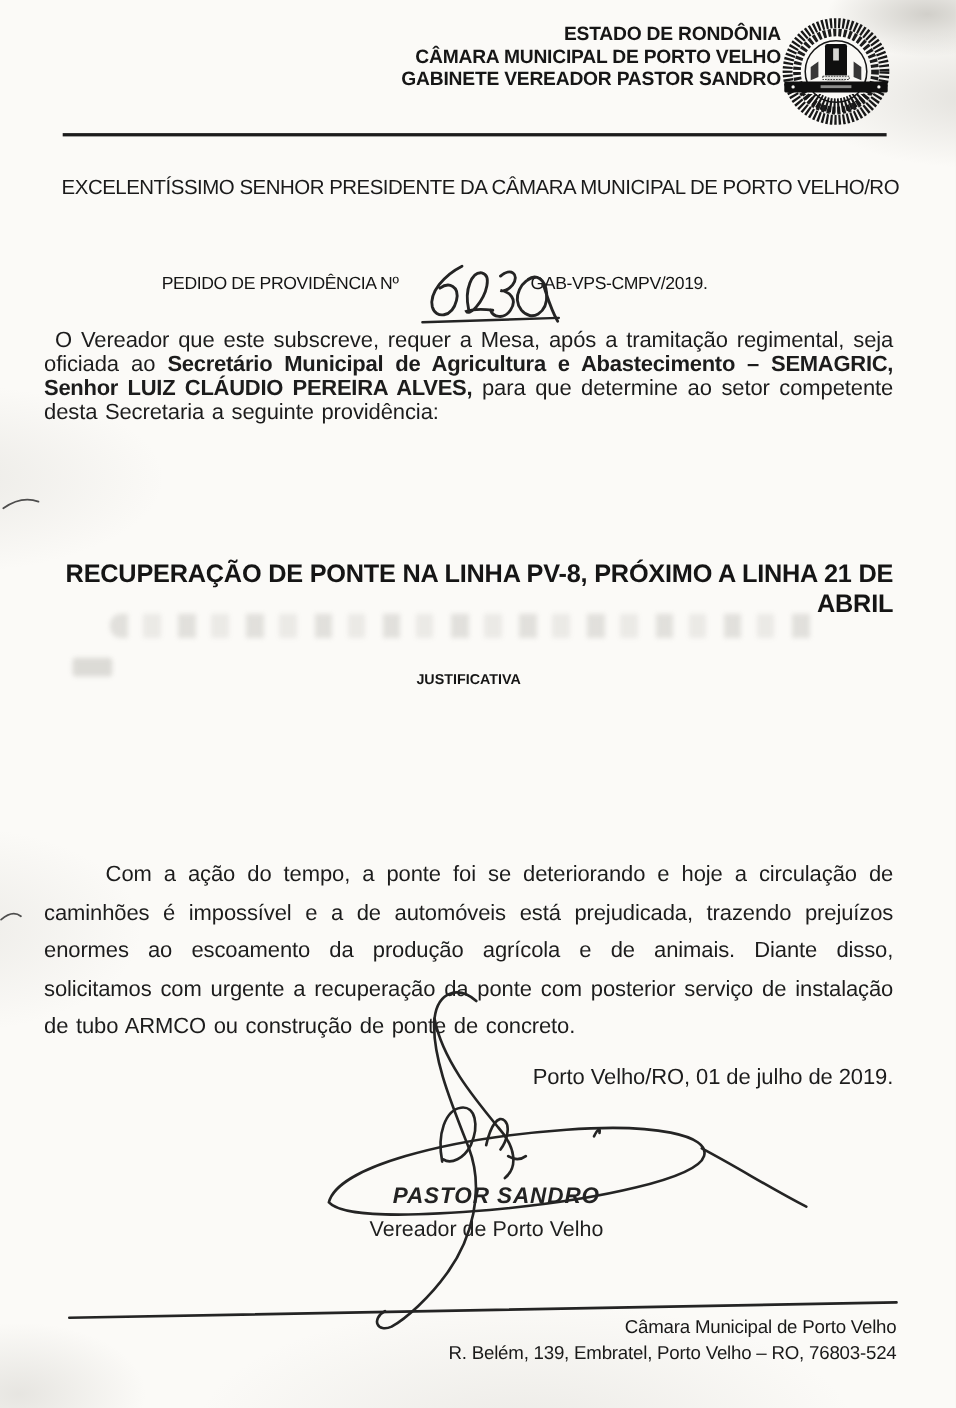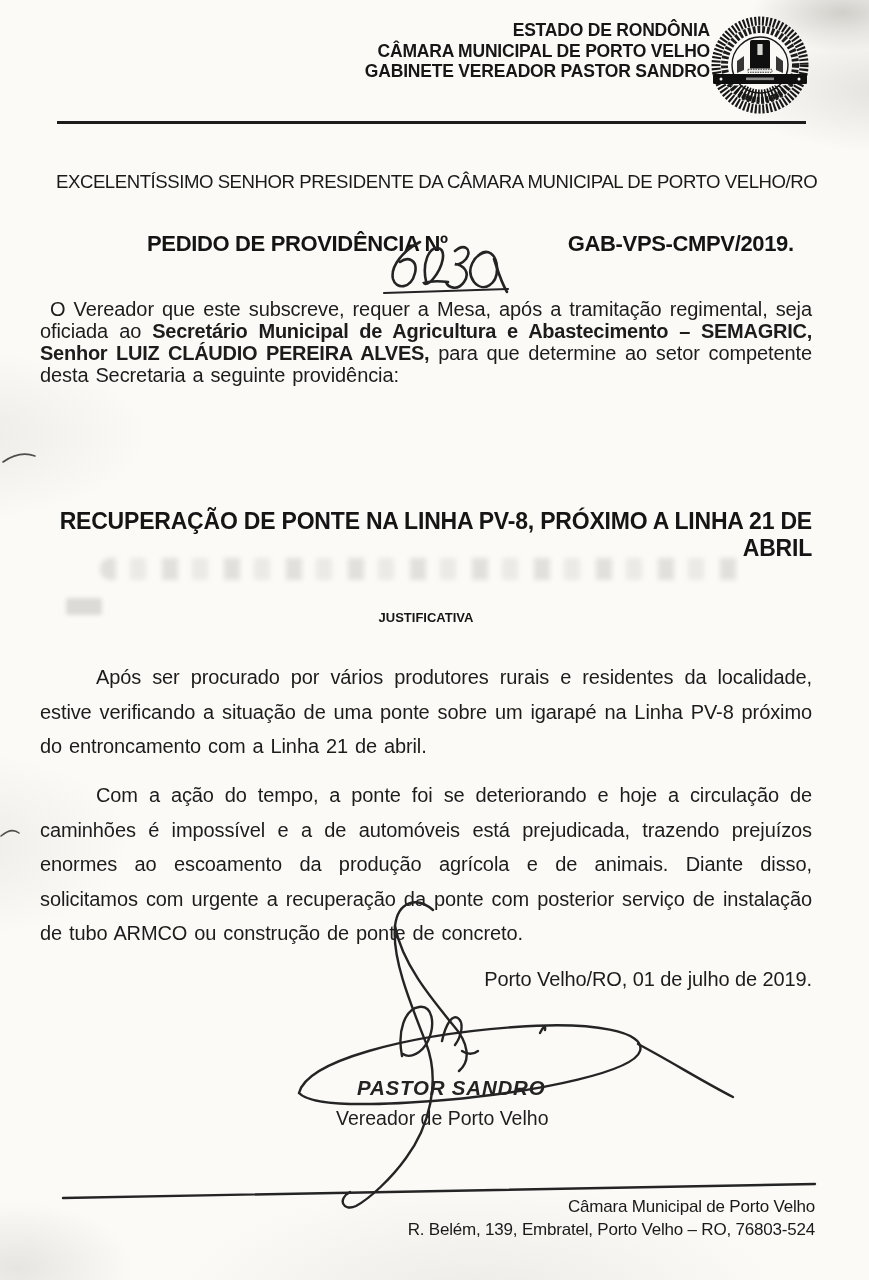--- a/index.html
+++ b/index.html
@@ -18,23 +18,23 @@
       radial-gradient(420px 170px at 55% 102%, rgba(182,179,171,.22), transparent 72%),
       radial-gradient(160px 90px at 2% 99%, rgba(170,167,159,.25), transparent 72%),
       #fbfaf7;
   }
   .abs{position:absolute;}
   
   .hdr{top:20px;right:159px;text-align:right;font-weight:bold;font-size:17.5px;line-height:20.5px;letter-spacing:-.2px;color:#161616;}
   .hdr-rule{top:121px;left:57px;width:749px;height:3px;background:#1c1c1c;}
   .seal{top:14px;left:710px;width:100px;height:102px;}
   
-  .addr{top:171px;left:56px;width:770px;font-size:18.6px;letter-spacing:-.45px;white-space:nowrap;color:#1a1a1a;}
+  .addr{top:159px;left:56px;width:770px;font-size:18.6px;letter-spacing:-.45px;white-space:nowrap;color:#1a1a1a;}
   
-  .title-row{top:231px;left:147px;width:640px;font-weight:bold;font-size:22px;letter-spacing:-.35px;white-space:nowrap;color:#141414;}
+  .title-row{top:250px;left:147px;width:640px;font-weight:normal;font-size:16px;letter-spacing:-.35px;white-space:nowrap;color:#141414;}
   .hand-gap{display:inline-block;width:120px;height:1px;}
   
   .body-par{left:40px;width:772px;text-align:justify;font-size:20px;line-height:34.5px;letter-spacing:-.1px;word-spacing:1.5px;color:#1c1c1c;}
   .p-intro{top:298px;text-indent:10px;line-height:22px;}
   .subject{top:508px;left:40px;width:772px;text-align:right;font-weight:bold;font-size:23px;letter-spacing:-.2px;color:#151515;}
   .just-h{top:610px;left:40px;width:772px;text-align:center;font-weight:bold;font-size:13px;color:#151515;}
   .p-just1{top:660px;text-indent:56px;}
   .p-just2{top:778px;text-indent:56px;}
   .date-line{top:968px;left:40px;width:772px;text-align:right;font-size:20px;letter-spacing:-.1px;color:#1c1c1c;}
   
@@ -96,21 +96,20 @@
   <div class="abs body-par p-intro">
     <span>O Vereador que este subscreve, requer a Mesa, após a tramitação regimental, seja oficiada ao </span><b class="run">Secretário Municipal de Agricultura e Abastecimento – SEMAGRIC, Senhor LUIZ CLÁUDIO PEREIRA ALVES,</b><span> para que determine ao setor competente desta Secretaria a seguinte providência:</span>
   </div>
 
   <div class="abs subject">RECUPERAÇÃO DE PONTE NA LINHA PV-8, PRÓXIMO A LINHA 21 DE ABRIL</div>
 
   <div class="abs smudge1"></div>
   <div class="abs smudge2"></div>
 
   <div class="abs just-h">JUSTIFICATIVA</div>
-  <div class="abs body-par p-just1">Após ser procurado por vários produtores rurais e residentes da localidade, estive verificando a situação de uma ponte sobre um igarapé na Linha PV-8 próximo do entroncamento com a Linha 21 de abril.</div>
   <div class="abs body-par p-just2">Com a ação do tempo, a ponte foi se deteriorando e hoje a circulação de caminhões é impossível e a de automóveis está prejudicada, trazendo prejuízos enormes ao escoamento da produção agrícola e de animais. Diante disso, solicitamos com urgente a recuperação da ponte com posterior serviço de instalação de tubo ARMCO ou construção de ponte de concreto.</div>
 
   <div class="abs date-line">Porto Velho/RO, 01 de julho de 2019.</div>
 
   <div class="abs sig-name">PASTOR SANDRO</div>
   <div class="abs sig-role">Vereador de Porto Velho</div>
 
   <div class="abs footer">
     <div>Câmara Municipal de Porto Velho</div>
     <div>R. Belém, 139, Embratel, Porto Velho – RO, 76803-524</div>

